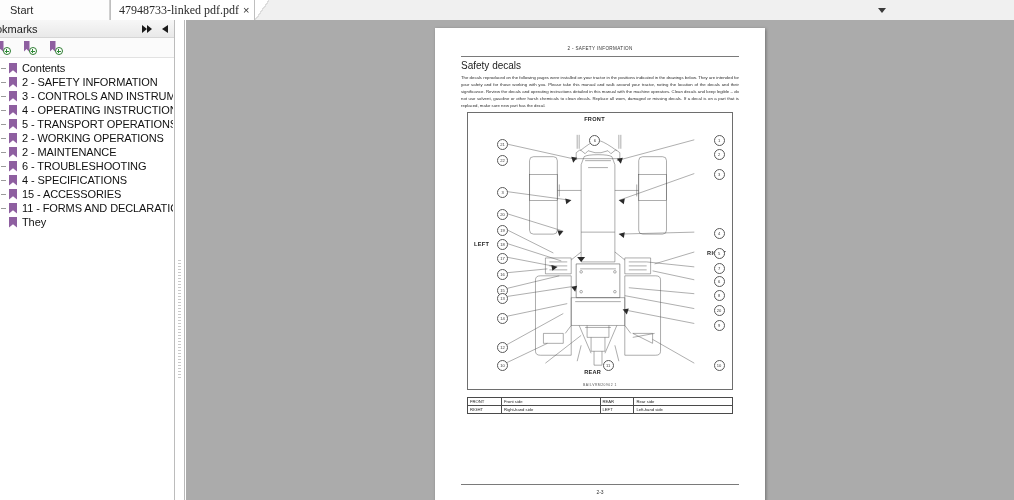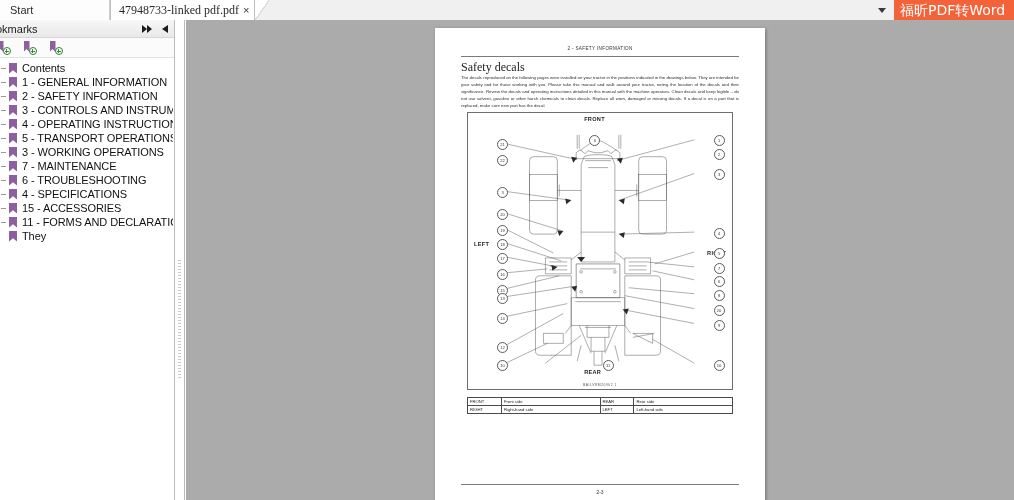--- a/index.html
+++ b/index.html
@@ -183,21 +183,21 @@
     text-align: center;
     font-size: 4.6px; letter-spacing: 0.35px; color: #333;
     font-family: "Liberation Sans", sans-serif;
   }
   .pg-rule-top {
     position: absolute; left: 26px; top: 28px; width: 278px; height: 1px;
     background: #7a7a7a;
   }
   .pg-title {
     position: absolute; left: 26px; top: 32px;
-    font-size: 12px; color: #1d1d1d; font-family: Liberation Serif, serif;
+    font-size: 10px; color: #1d1d1d;
   }
   .pg-body {
     position: absolute; left: 26px; top: 47px; width: 278px;
     font-size: 4.3px; line-height: 1.62; color: #2b2b2b;
     text-align: justify;
     font-family: "Liberation Sans", sans-serif;
   }
 
   .fig-frame {
     position: absolute; left: 32px; top: 84px; width: 266px; height: 278px;
@@ -254,21 +254,20 @@
     </div>
     <div class="tab tab-doc">
       <span class="tab-label">47948733-linked pdf.pdf</span>
       <span class="tab-close">×</span>
     </div>
     <div class="tab-slant"></div>
     <div class="tab-rest"></div>
     <div class="tab-dropdown">
       <span class="caret-down"></span>
     </div>
-    <div class="convert-btn">福昕PDF转Word</div>
   </div>
 
   <div class="bm-panel">
     <div class="bm-header">
       <span class="bm-header-title">okmarks</span>
       <div class="bm-header-ctrls">
         <span class="icon-ffwd"></span>
         <span class="icon-tri-left"></span>
       </div>
     </div>
@@ -296,51 +295,46 @@
 
     <div class="bm-list" id="bm-list">
         <div class="bm-item">
           <span class="bm-expander"></span>
           <span class="bm-flag"></span>
           <span class="bm-label">Contents</span>
         </div>
         <div class="bm-item">
           <span class="bm-expander"></span>
           <span class="bm-flag"></span>
-          <span class="bm-label">1 - GENERAL INFORMATION</span>
-        </div>
-        <div class="bm-item">
-          <span class="bm-expander"></span>
-          <span class="bm-flag"></span>
           <span class="bm-label">2 - SAFETY INFORMATION</span>
         </div>
         <div class="bm-item">
           <span class="bm-expander"></span>
           <span class="bm-flag"></span>
           <span class="bm-label">3 - CONTROLS AND INSTRUMENTS</span>
         </div>
         <div class="bm-item">
           <span class="bm-expander"></span>
           <span class="bm-flag"></span>
           <span class="bm-label">4 - OPERATING INSTRUCTIONS</span>
         </div>
         <div class="bm-item">
           <span class="bm-expander"></span>
           <span class="bm-flag"></span>
           <span class="bm-label">5 - TRANSPORT OPERATIONS</span>
         </div>
         <div class="bm-item">
           <span class="bm-expander"></span>
           <span class="bm-flag"></span>
-          <span class="bm-label">3 - WORKING OPERATIONS</span>
-        </div>
-        <div class="bm-item">
-          <span class="bm-expander"></span>
-          <span class="bm-flag"></span>
-          <span class="bm-label">7 - MAINTENANCE</span>
+          <span class="bm-label">2 - WORKING OPERATIONS</span>
+        </div>
+        <div class="bm-item">
+          <span class="bm-expander"></span>
+          <span class="bm-flag"></span>
+          <span class="bm-label">2 - MAINTENANCE</span>
         </div>
         <div class="bm-item">
           <span class="bm-expander"></span>
           <span class="bm-flag"></span>
           <span class="bm-label">6 - TROUBLESHOOTING</span>
         </div>
         <div class="bm-item">
           <span class="bm-expander"></span>
           <span class="bm-flag"></span>
           <span class="bm-label">4 - SPECIFICATIONS</span>

